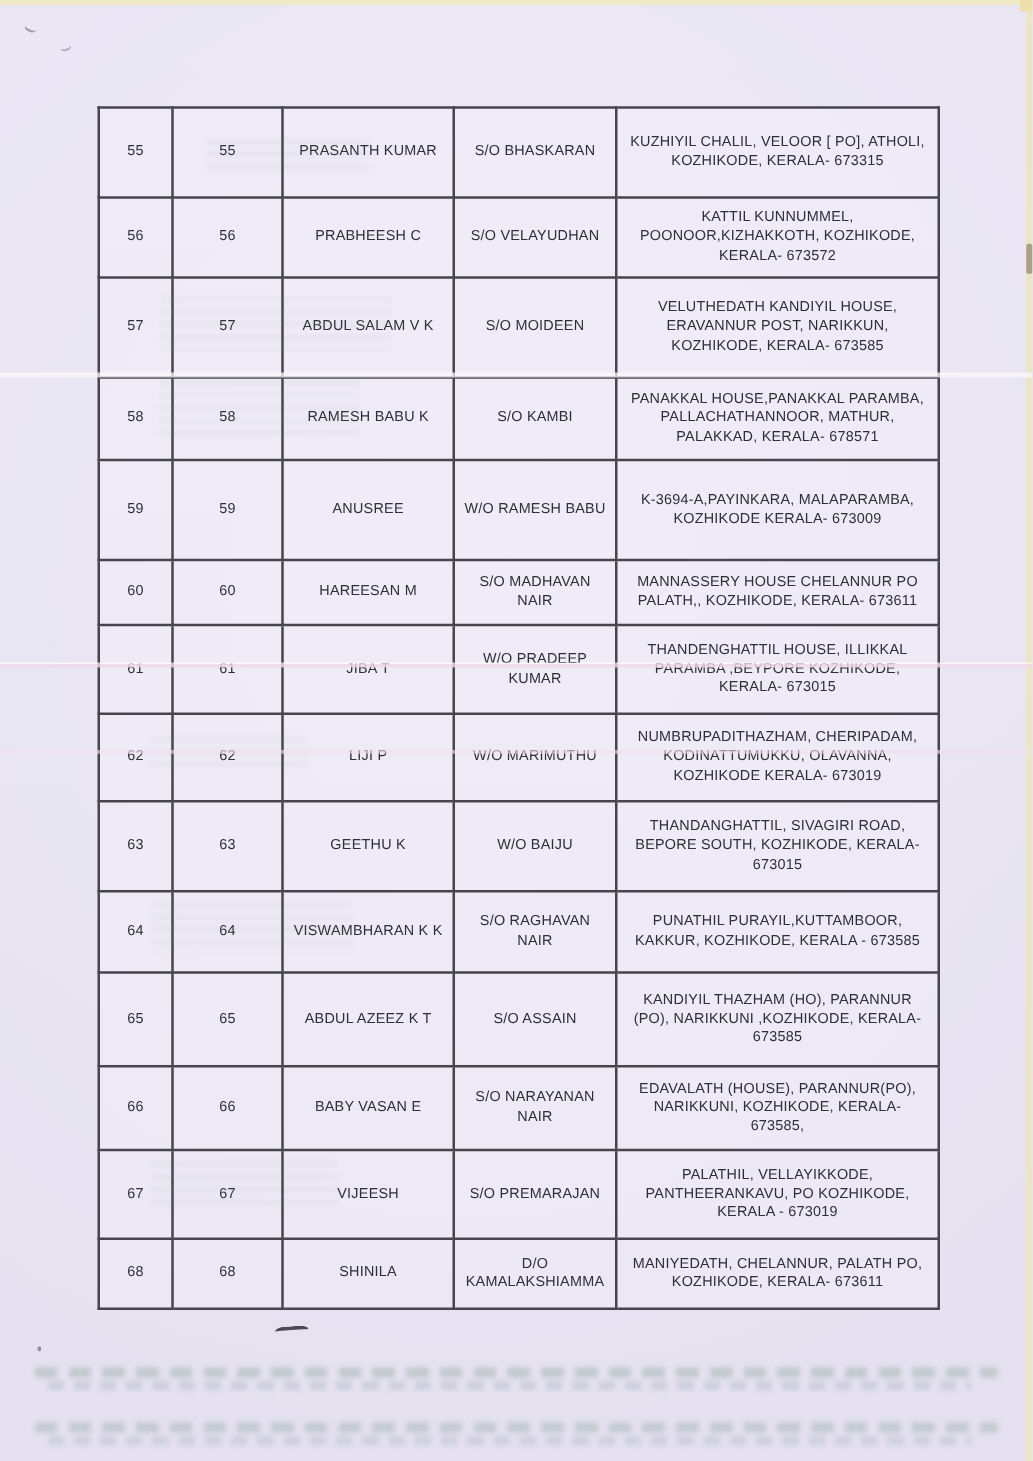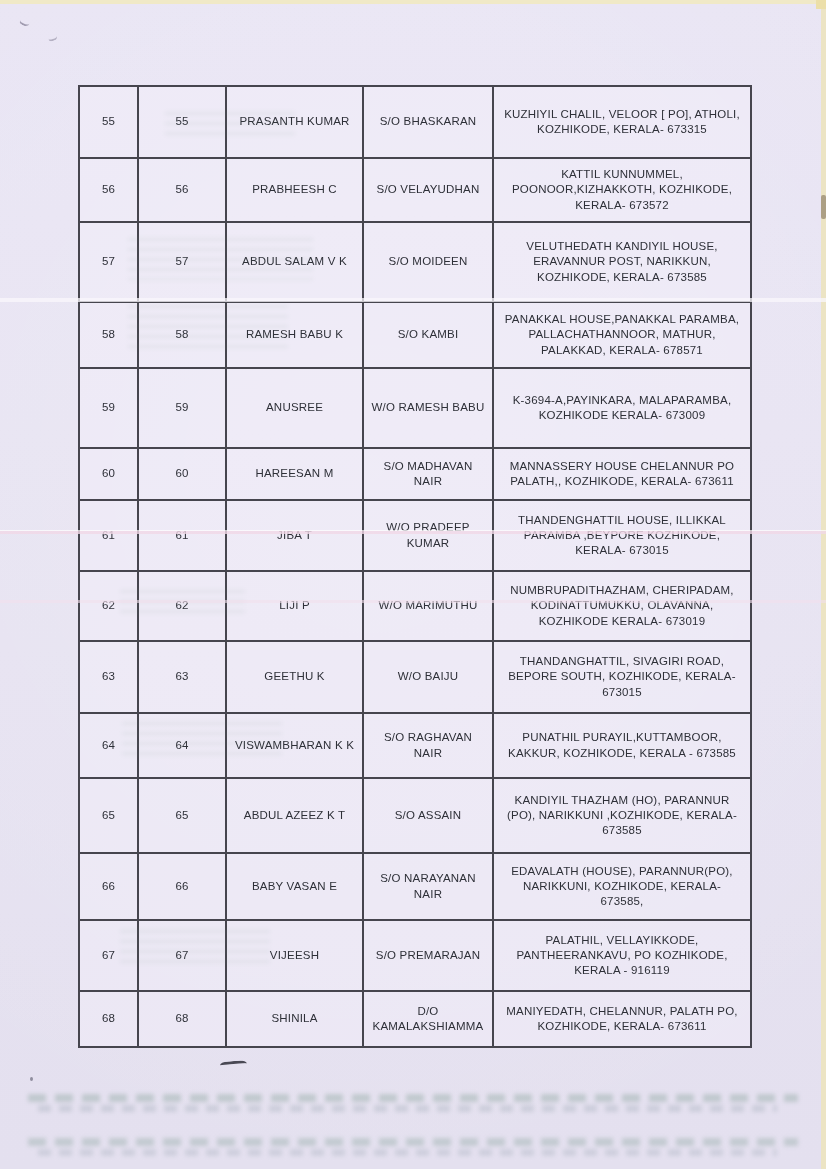--- a/index.html
+++ b/index.html
@@ -191,21 +191,21 @@
         <td class="c-sl">66</td>
         <td class="c-name">BABY VASAN E</td>
         <td class="c-rel">S/O NARAYANAN NAIR</td>
         <td class="c-addr">EDAVALATH (HOUSE), PARANNUR(PO), NARIKKUNI, KOZHIKODE, KERALA- 673585,</td>
       </tr>
       <tr class="rh12">
         <td class="c-sl">67</td>
         <td class="c-sl">67</td>
         <td class="c-name">VIJEESH</td>
         <td class="c-rel">S/O PREMARAJAN</td>
-        <td class="c-addr">PALATHIL, VELLAYIKKODE, PANTHEERANKAVU, PO KOZHIKODE, KERALA - 916119</td>
+        <td class="c-addr">PALATHIL, VELLAYIKKODE, PANTHEERANKAVU, PO KOZHIKODE, KERALA - 673019</td>
       </tr>
       <tr class="rh13">
         <td class="c-sl">68</td>
         <td class="c-sl">68</td>
         <td class="c-name">SHINILA</td>
         <td class="c-rel">D/O KAMALAKSHIAMMA</td>
         <td class="c-addr">MANIYEDATH, CHELANNUR, PALATH PO, KOZHIKODE, KERALA- 673611</td>
       </tr>
     </tbody>
   </table>

